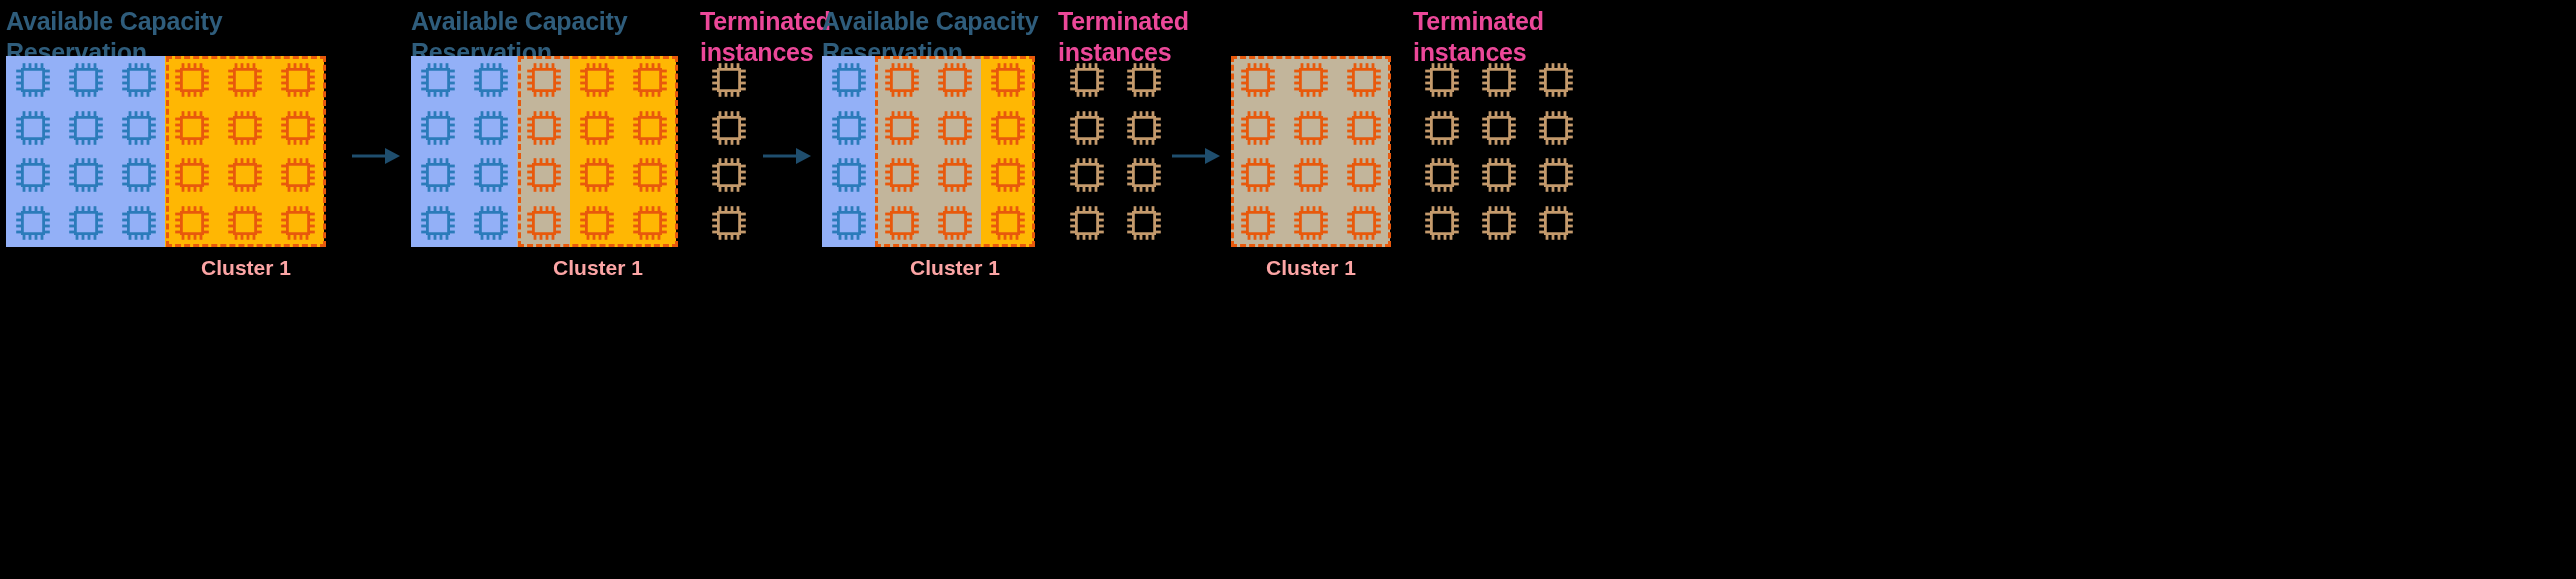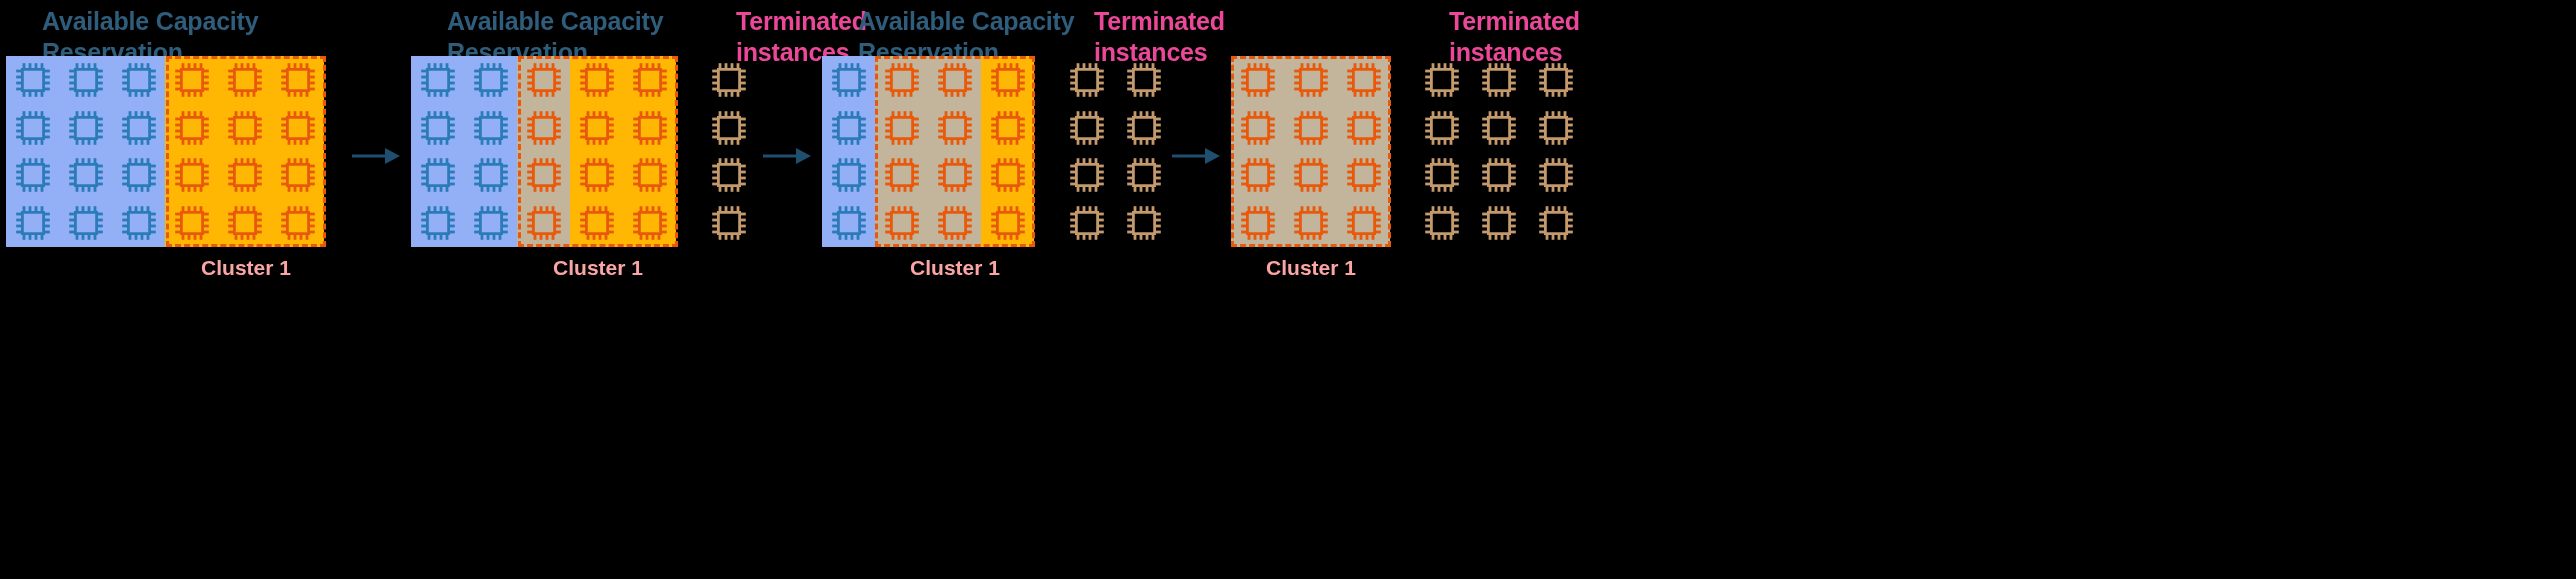--- a/index.html
+++ b/index.html
@@ -19,21 +19,20 @@
   .panel { position: absolute; top: 0; height: 579px; }
 
   .panel-title {
     position: absolute;
     top: 6px;
     font-size: 25px;
     font-weight: 700;
     line-height: 1.22;
     letter-spacing: -0.2px;
     white-space: pre-line;
-    margin-left: 36px;
   }
   .title-avail { color: #2f5d7c; }
   .title-term  { color: #ec4899; }
 
   
   .cap-box {
     position: absolute;
     top: 56px;
     height: 191px;
     display: flex;

